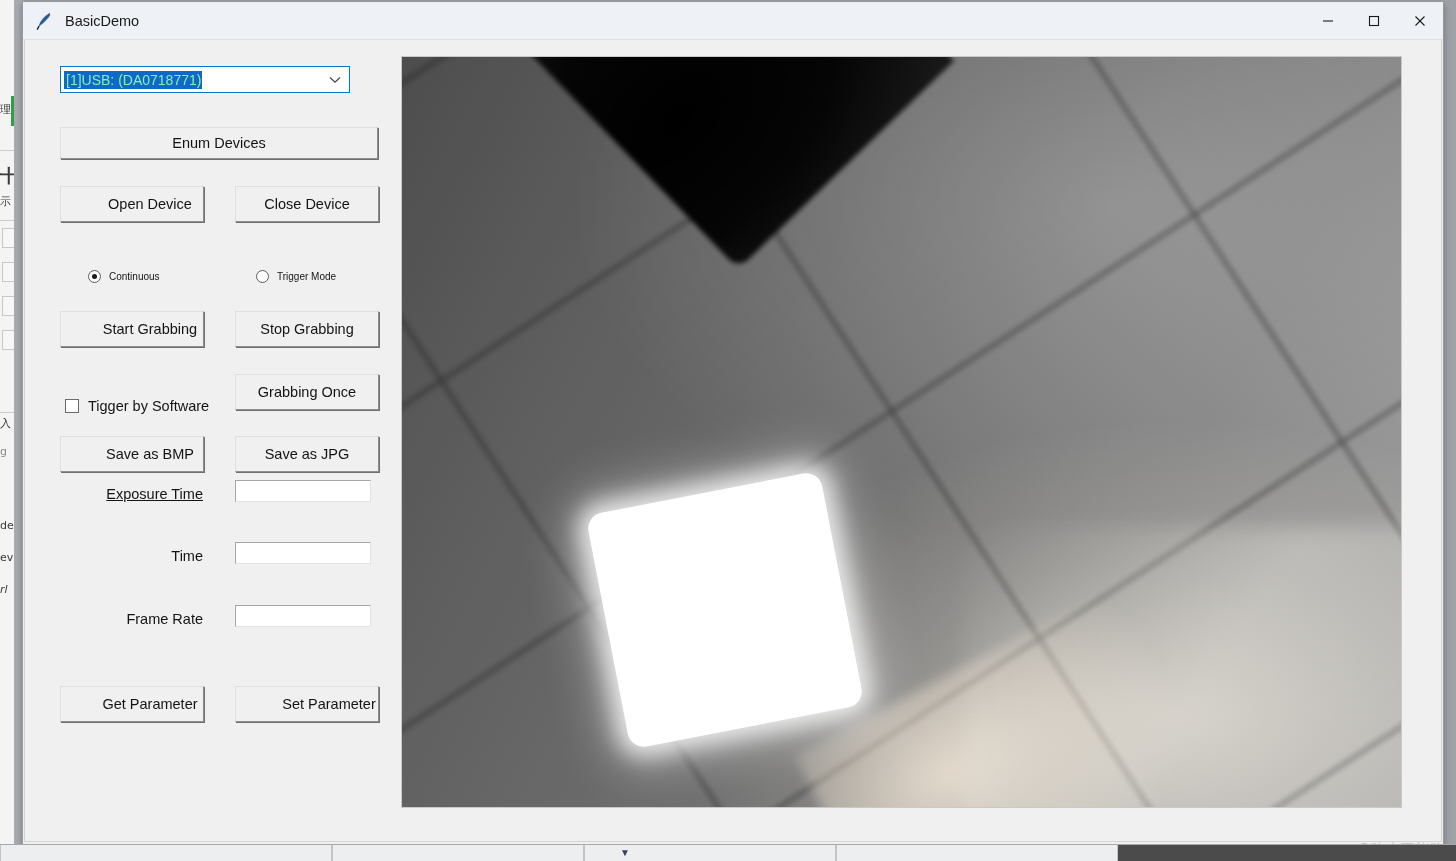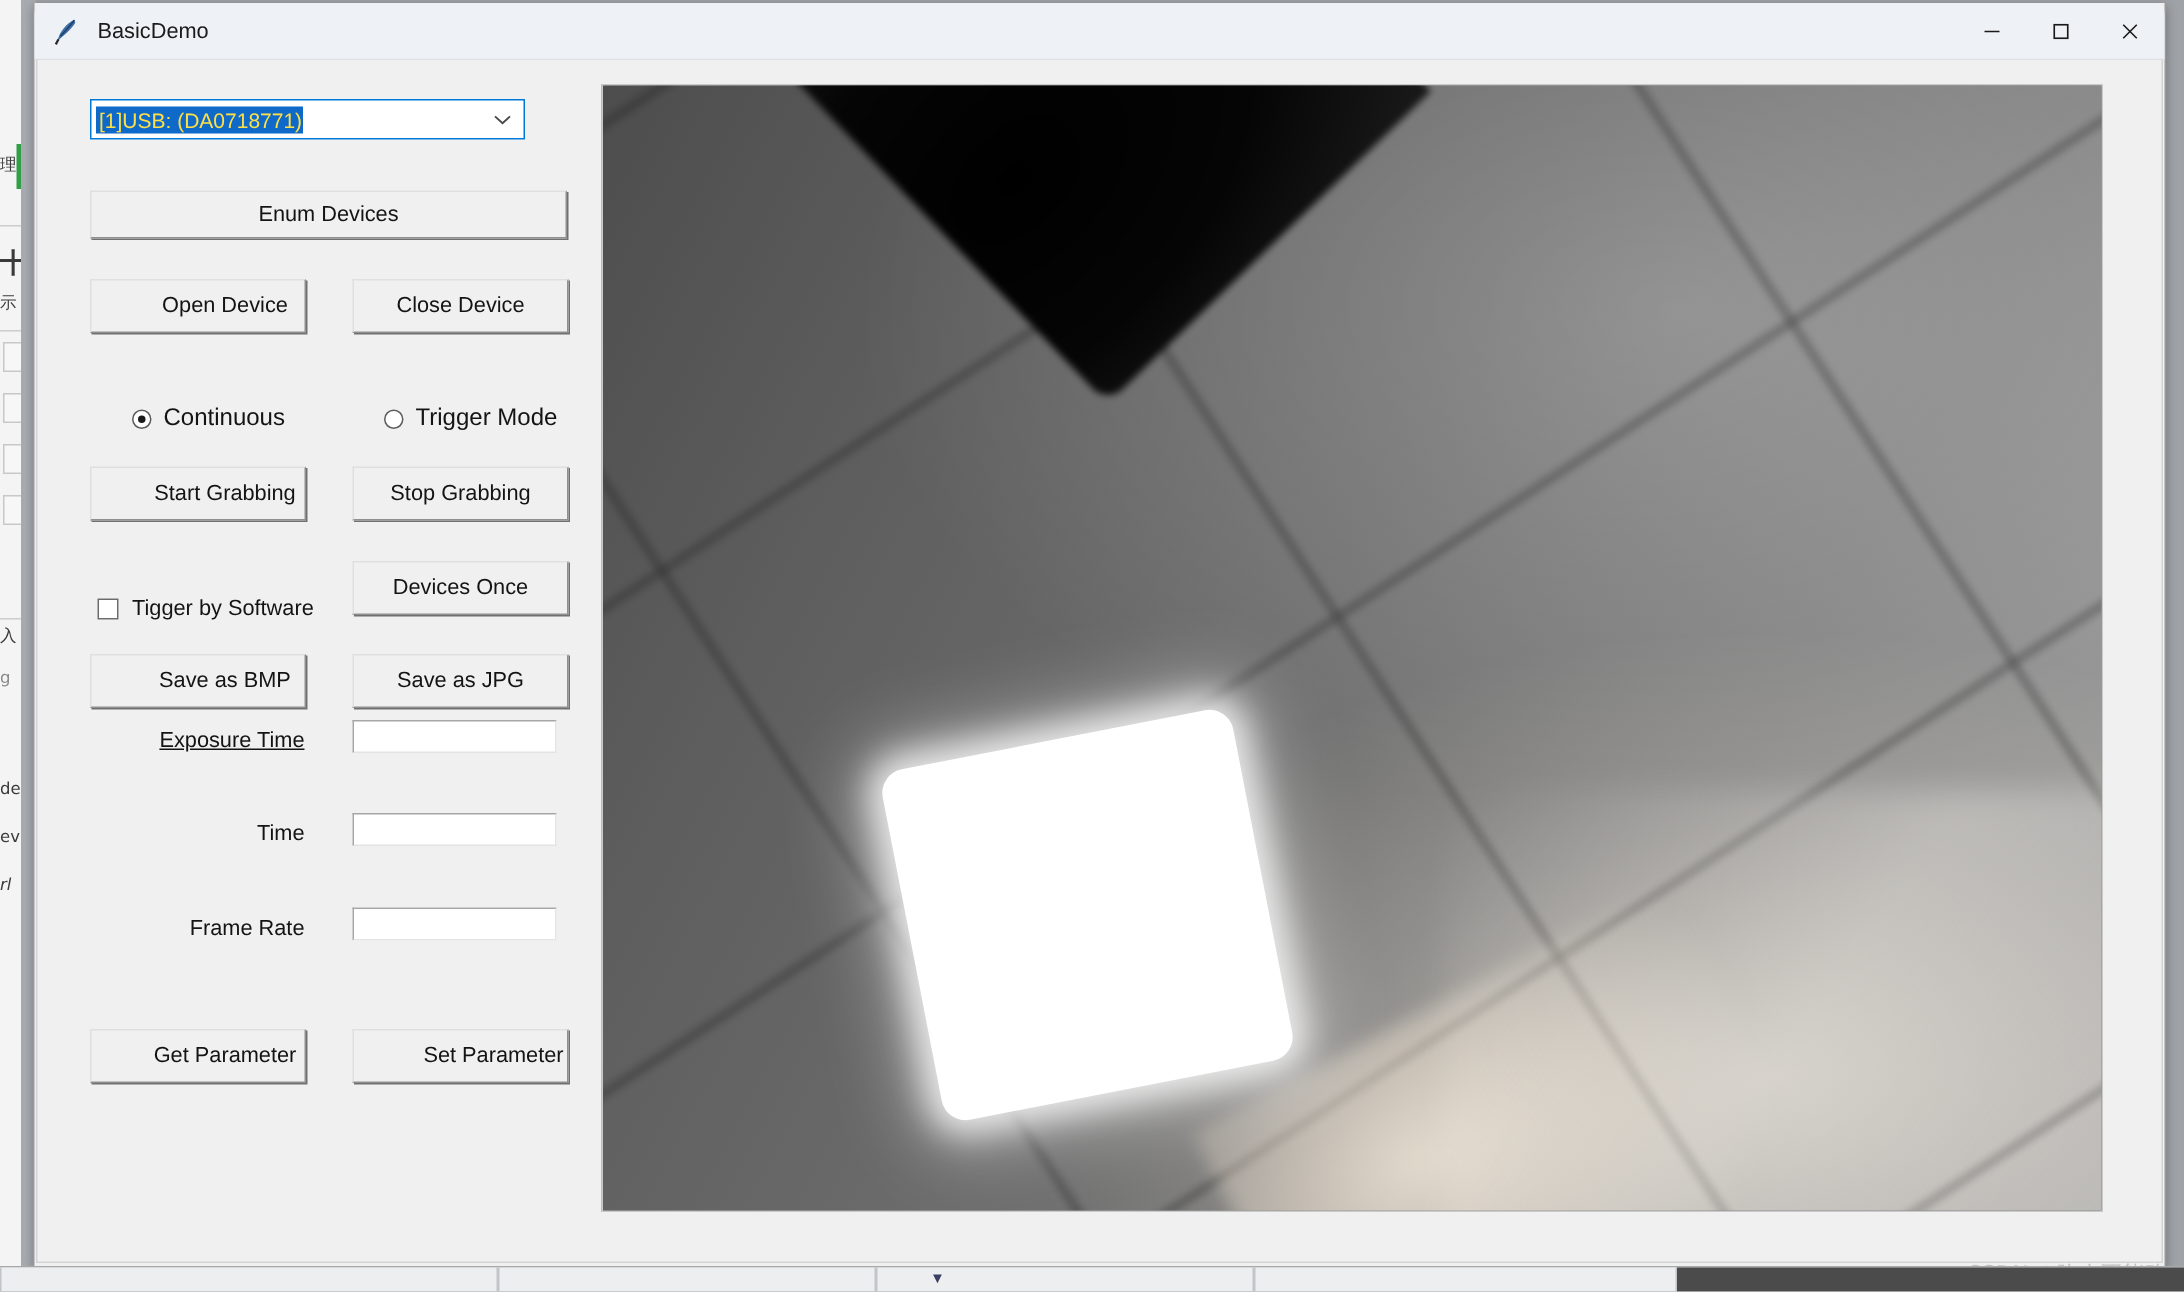--- a/index.html
+++ b/index.html
@@ -168,21 +168,21 @@
     background: #ffffff;
     border: 1px solid #0078d7;
     box-sizing: border-box;
     display: flex;
     align-items: center;
     cursor: default;
   }
   .combo-text {
     margin-left: 3px;
     background: #0f69c9;
-    color: #fde047;
+    color: #86efac;
     font-size: 14px;
     padding: 1px 1px 1px 2px;
     font-family: "Liberation Sans", sans-serif;
     white-space: nowrap;
   }
   .combo-caret {
     position: absolute;
     right: 1px; top: 0;
     width: 26px; height: 25px;
     display: flex;
@@ -238,21 +238,21 @@
   .radio-dot.checked::after {
     content: "";
     position: absolute;
     left: 3px; top: 3px;
     width: 5px; height: 5px;
     border-radius: 50%;
     background: #1a1a1a;
   }
   .radio-label {
     margin-left: 8px;
-    font-size: 16px;
+    font-size: 10px;
     color: #141414;
     white-space: nowrap;
   }
 
   
   .checkrow {
     position: absolute;
     left: 40px; top: 358px;
     display: flex;
     align-items: center;
@@ -473,21 +473,21 @@
           </label>
         </div>
 
         <div class="btn btn-l" style="top:271px;">Start Grabbing</div>
         <div class="btn btn-r" style="top:271px;">Stop Grabbing</div>
 
         <label class="checkrow">
           <span class="checkbox"></span>
           <span class="check-label">Tigger by Software</span>
         </label>
-        <div class="btn btn-r" style="top:334px;">Devices Once</div>
+        <div class="btn btn-r" style="top:334px;">Grabbing Once</div>
 
         <div class="btn btn-l" style="top:396px;">Save as BMP</div>
         <div class="btn btn-r" style="top:396px;">Save as JPG</div>
 
         <div class="param-label" style="top:446px;text-decoration:underline;">Exposure Time</div>
         <div class="entry" style="top:440px;">
           <input type="text" value="" style="">
         </div>
 
         <div class="param-label" style="top:508px;">Time</div>

